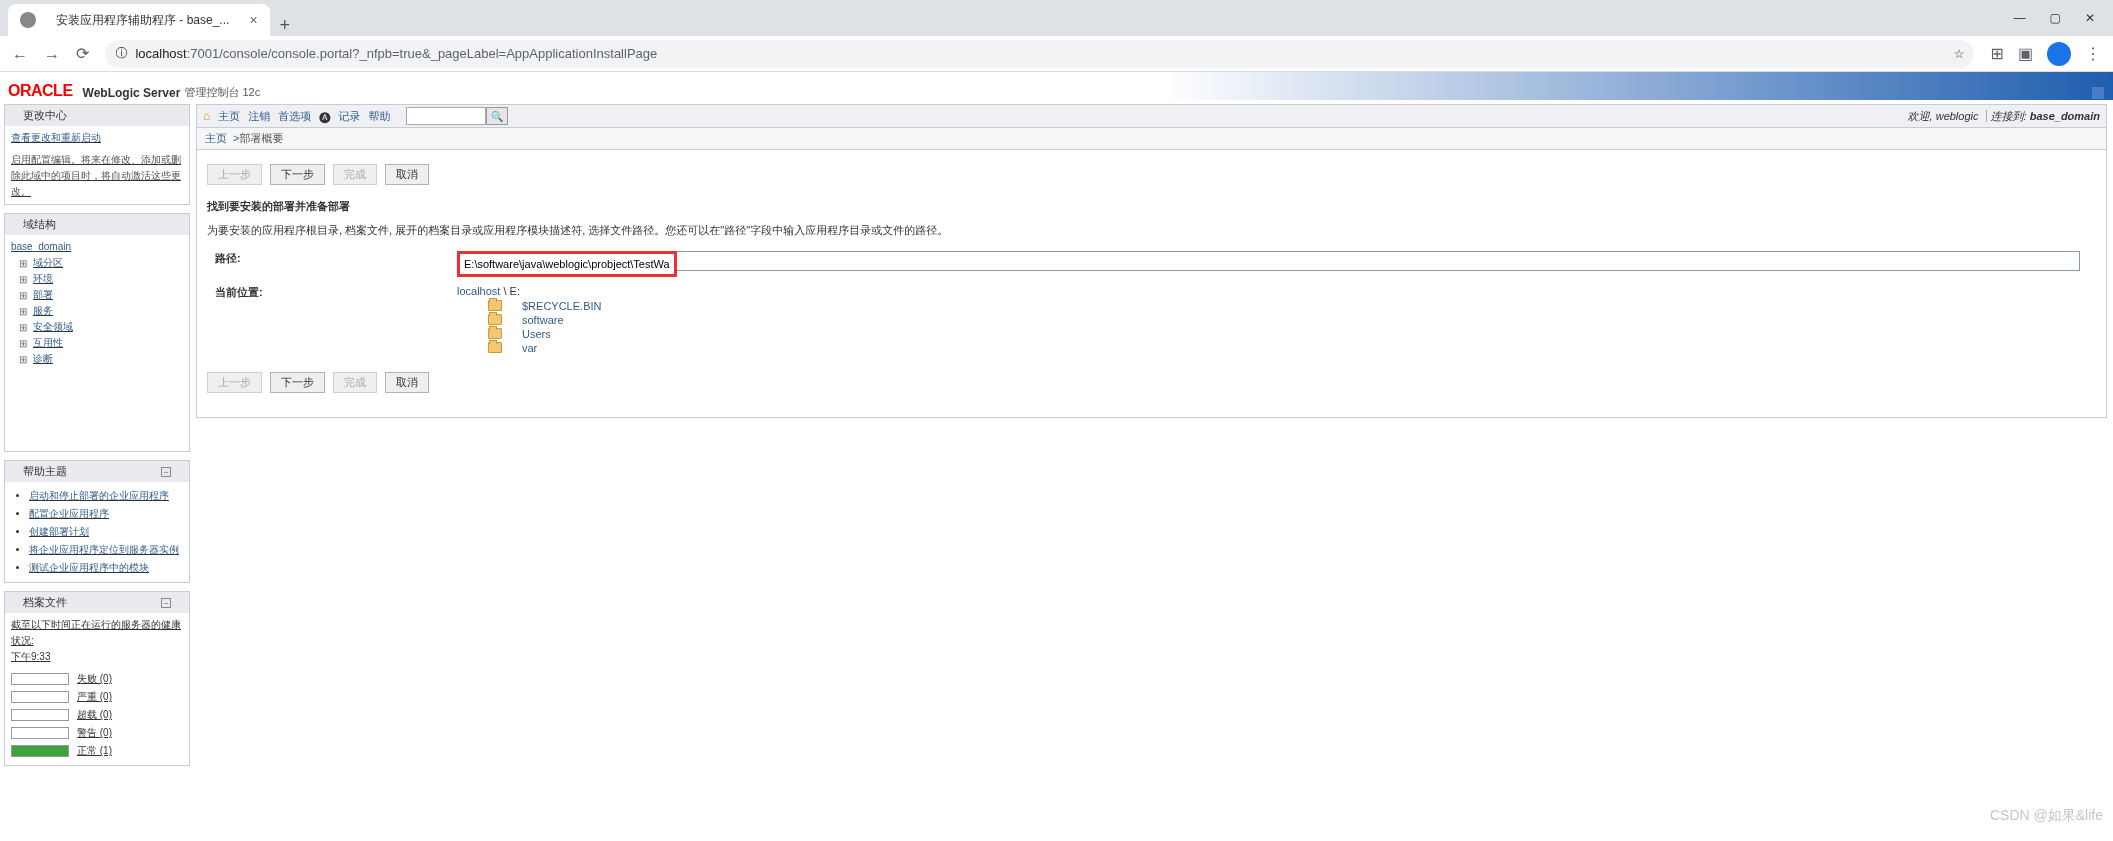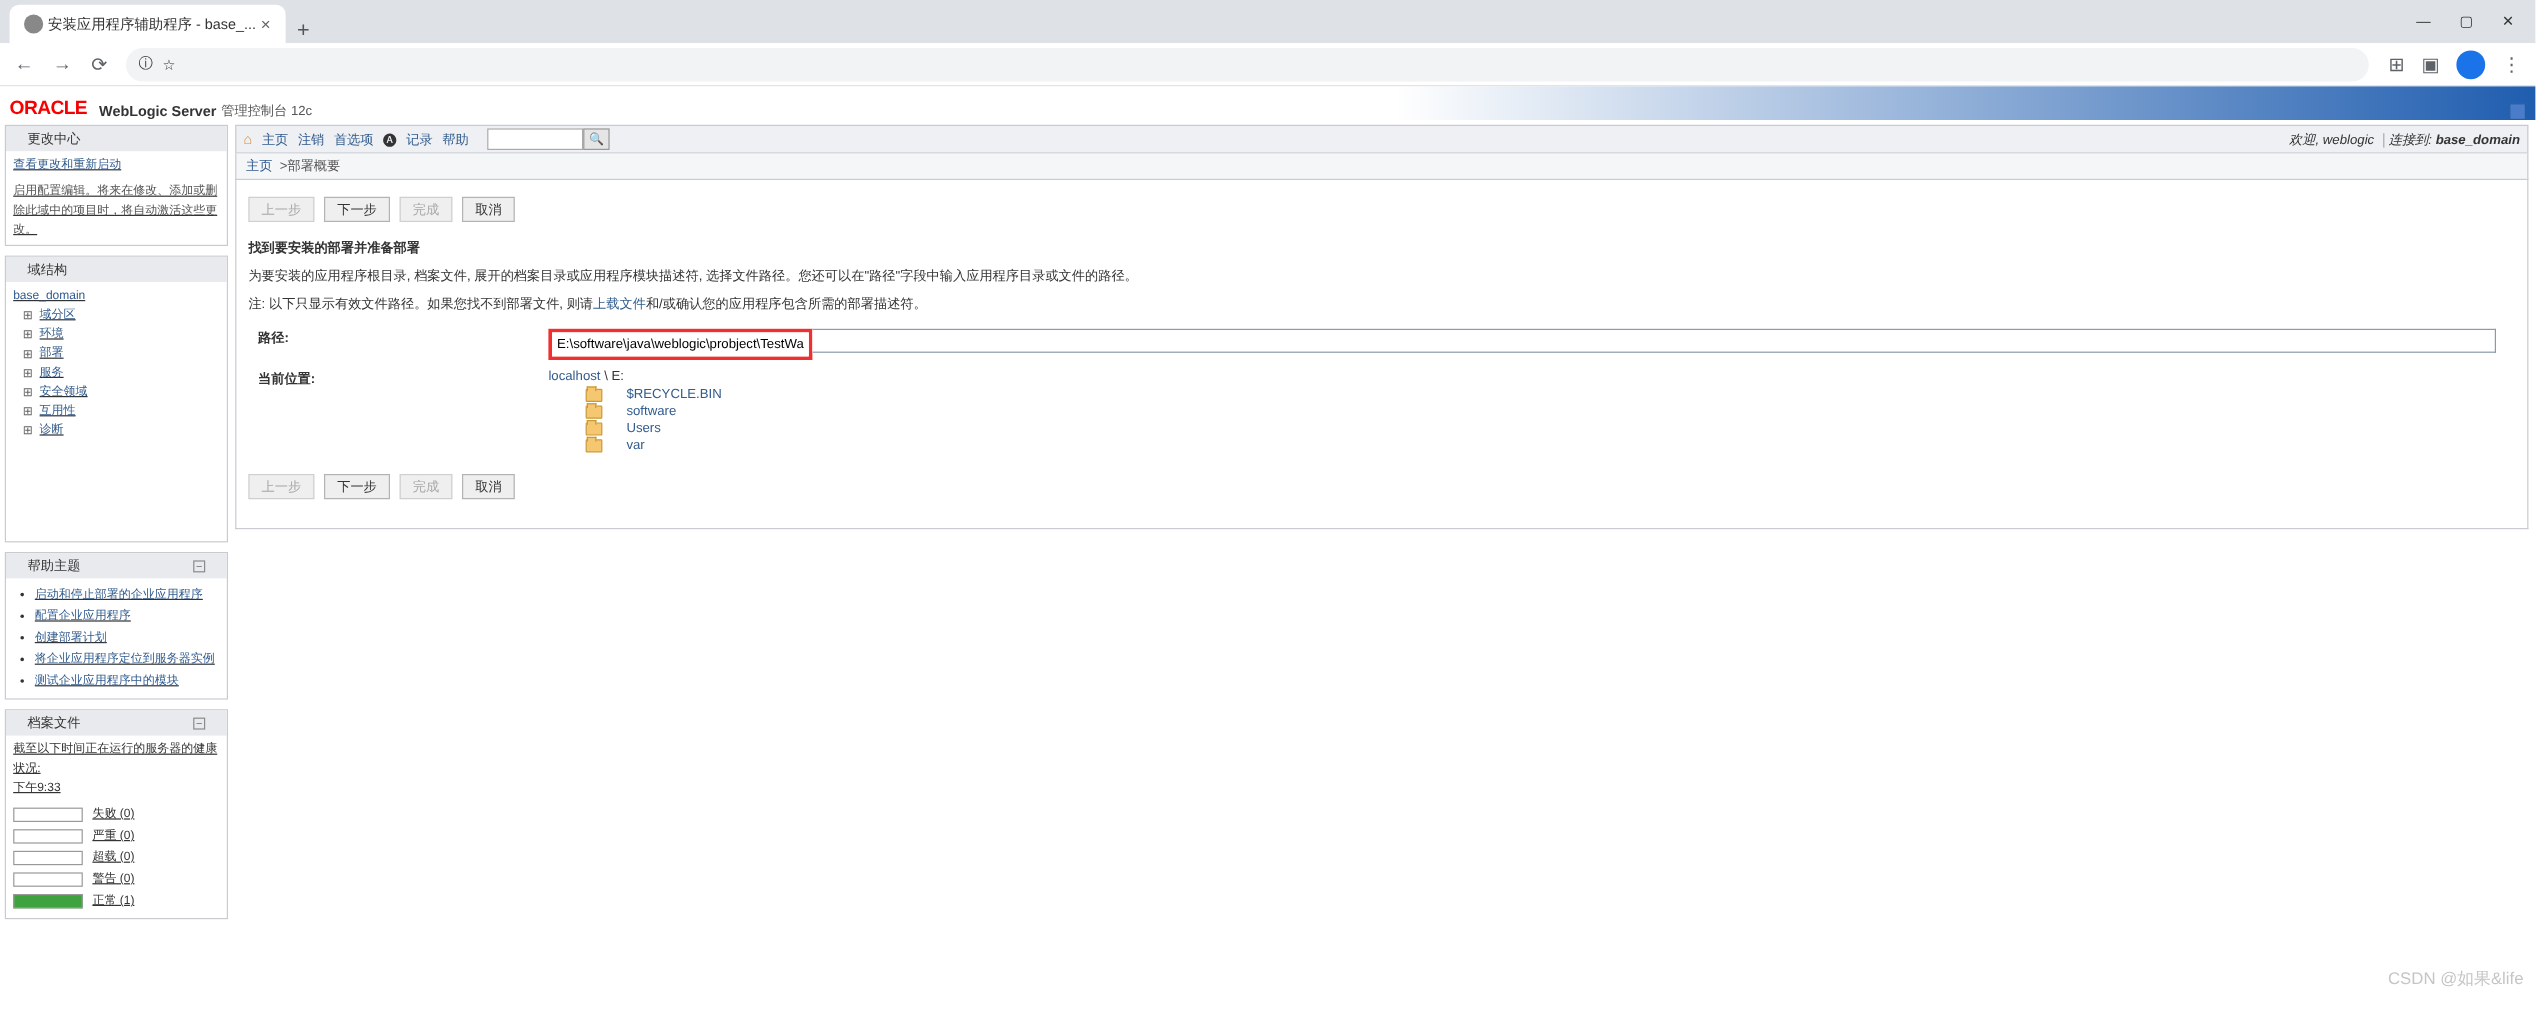--- a/index.html
+++ b/index.html
@@ -1,20 +1,20 @@
 <!DOCTYPE html>
 <html><head>
 <meta charset="utf-8">
 <style>
 * { box-sizing: border-box; margin: 0; padding: 0; font-family: Arial, "Microsoft YaHei", sans-serif; }
 body { background: #fff; font-size: 12px; color: #333; }
 
 
 .browser-tabs { height: 36px; background: #dee1e6; display: flex; align-items: flex-end; padding-left: 8px; }
-.tab { background: #fff; height: 32px; display: flex; align-items: center; padding: 0 12px; border-radius: 8px 8px 0 0; min-width: 200px; gap: 4px; }
+.tab { background: #fff; height: 32px; display: flex; align-items: center; padding: 0 12px; border-radius: 8px 8px 0 0; min-width: 200px; gap: 20px; }
 .tab-favicon { width: 16px; height: 16px; background: #888; border-radius: 50%; }
 .tab-title { flex: 1; font-size: 12px; color: #333; overflow: hidden; white-space: nowrap; text-overflow: ellipsis; }
 .tab-close { color: #666; cursor: pointer; font-size: 14px; }
 .new-tab { padding: 0 10px; color: #555; font-size: 18px; }
 .browser-win-controls { margin-left: auto; display: flex; gap: 24px; padding: 0 18px; height: 100%; align-items: center; color: #333; }
 .browser-toolbar { height: 36px; display: flex; align-items: center; padding: 0 12px; gap: 16px; border-bottom: 1px solid #ddd; background: #fff; }
 .nav-btn { color: #5f6368; font-size: 16px; cursor: pointer; }
 .url-bar { flex: 1; display: flex; align-items: center; gap: 8px; height: 28px; padding: 0 10px; border-radius: 14px; background: #f1f3f4; }
 .url-text { flex: 1; color: #5f6368; font-size: 13px; }
 .url-host { color: #202124; }
@@ -89,20 +89,23 @@
     <span>▢</span>
     <span>✕</span>
   </div>
 </div>
 <div class="browser-toolbar">
   <span class="nav-btn">←</span>
   <span class="nav-btn">→</span>
   <span class="nav-btn">⟳</span>
   <div class="url-bar">
     <span>ⓘ</span>
+    <span class="url-text">
+      <span class="url-host">localhost</span><span>:7001/console/console.portal?_nfpb=true&amp;_pageLabel=AppApplicationInstallPage</span>
+    </span>
     <span>☆</span>
   </div>
   <div class="toolbar-icons">
     <span>⊞</span>
     <span>▣</span>
     <span class="profile-icon"></span>
     <span>⋮</span>
   </div>
 </div>
 
@@ -218,23 +221,20 @@
     <div class="content-panel">
       <div class="content-body">
         <div class="btn-row">
           <button class="wls" disabled="">上一步</button>
           <button class="wls">下一步</button>
           <button class="wls" disabled="">完成</button>
           <button class="wls">取消</button>
         </div>
         <div class="section-heading">找到要安装的部署并准备部署</div>
         <div class="instruction">为要安装的应用程序根目录, 档案文件, 展开的档案目录或应用程序模块描述符, 选择文件路径。您还可以在"路径"字段中输入应用程序目录或文件的路径。</div>
-        <div class="instruction">
-          <span>注: 以下只显示有效文件路径。如果您找不到部署文件, 则请</span><a class="link">上载文件</a><span>和/或确认您的应用程序包含所需的部署描述符。</span>
-        </div>
 
         <table class="form-table">
           <tbody>
               <tr>
             <td>路径:</td>
             <td>
               <span class="highlight-box" style="display:inline-block; width:220px;">
                 <input class="path-input" style="border: none;" value="E:\software\java\weblogic\probject\TestWas">
               </span><input class="path-input" style="display: inline-block; width: calc(100% - 228px); border-left: none; vertical-align: top;">
             </td>

